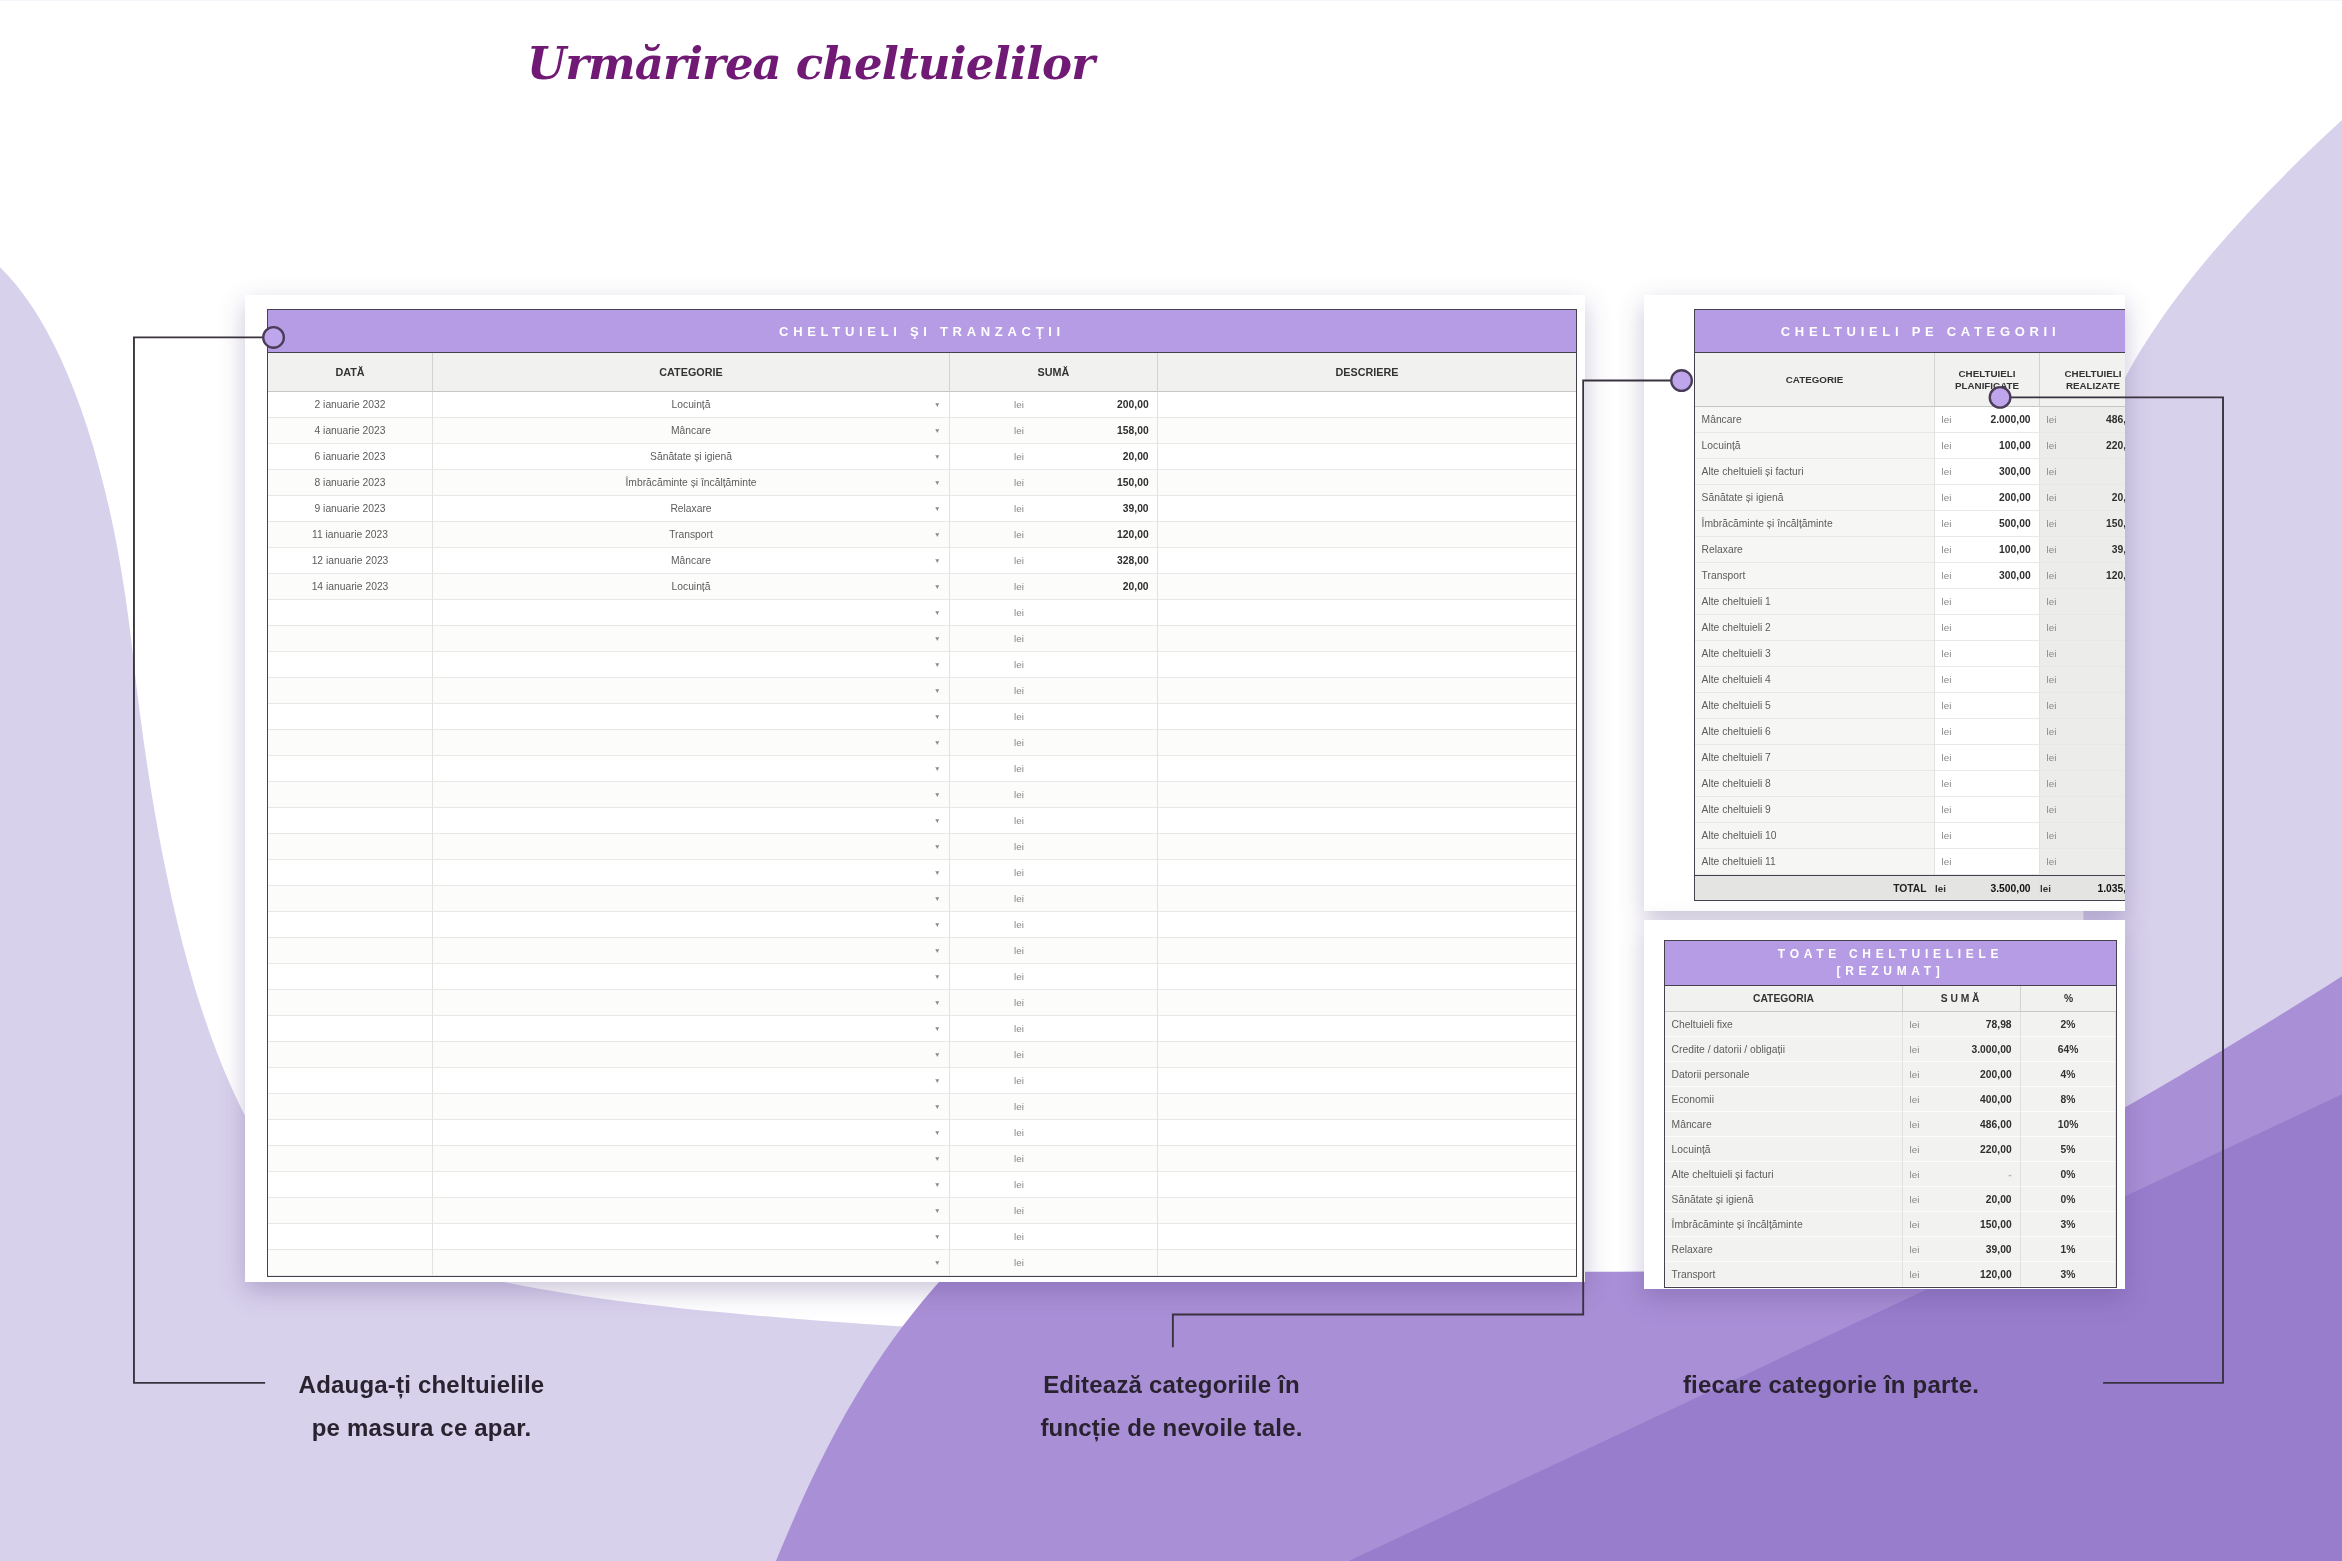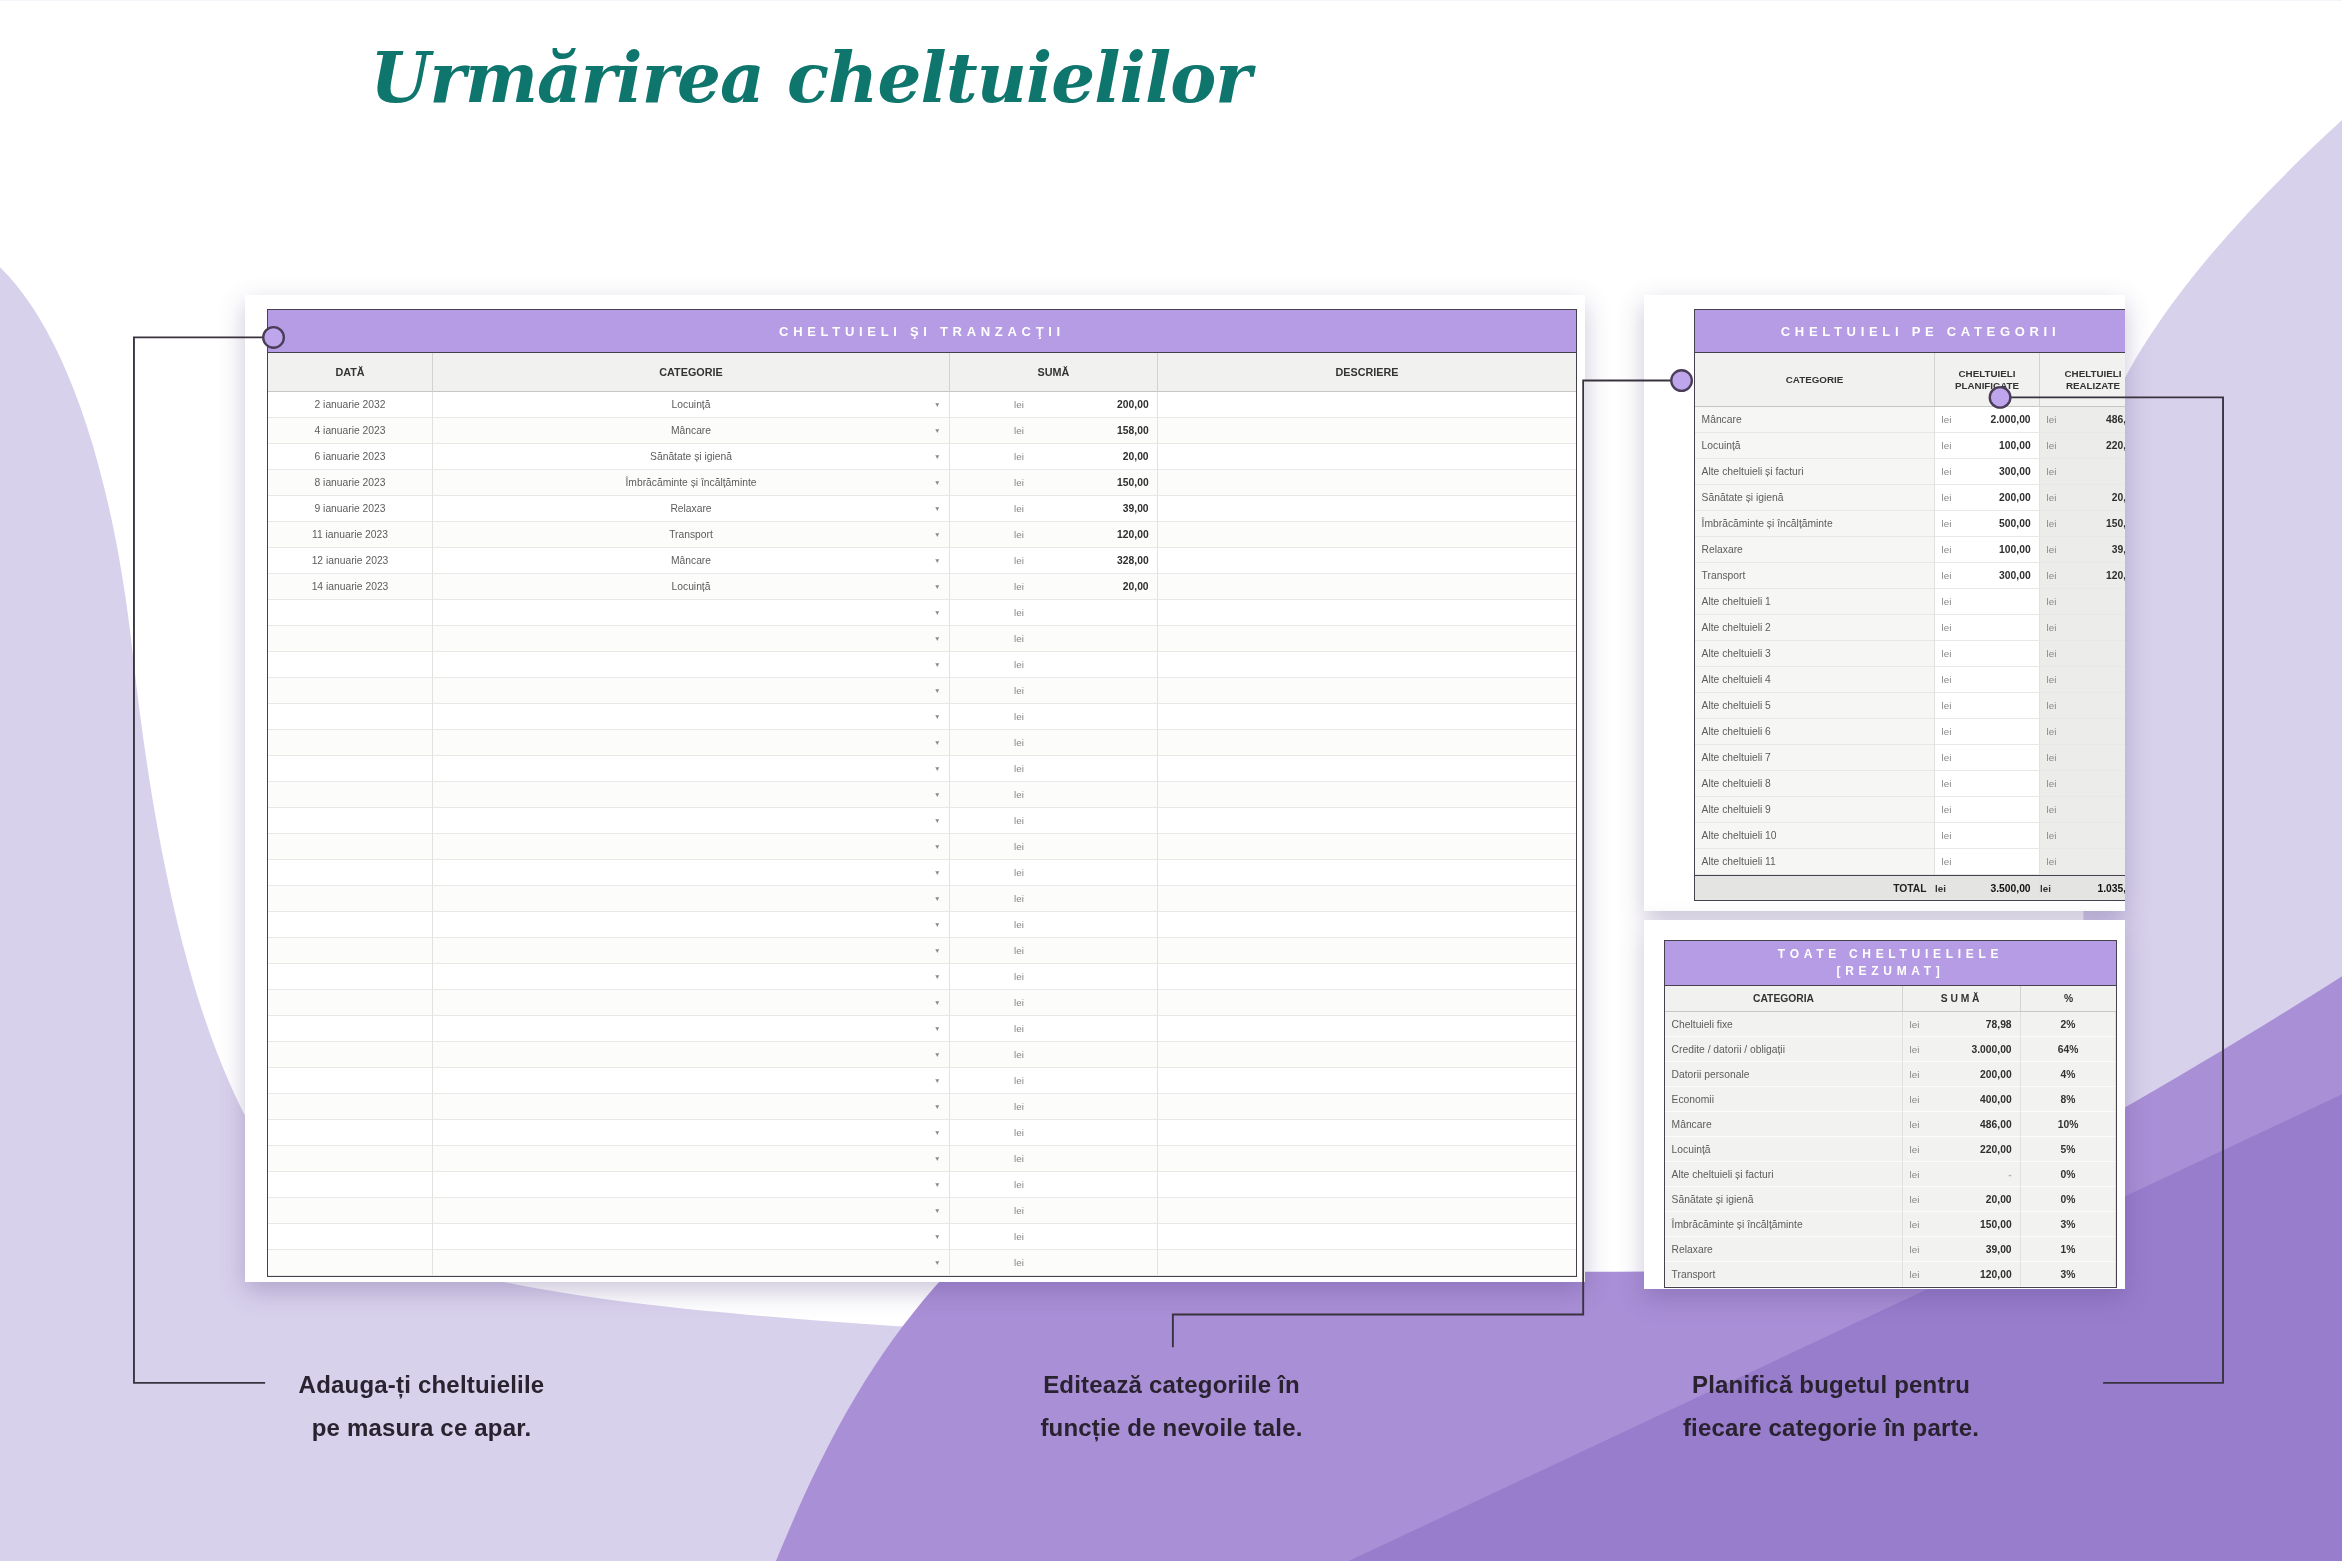--- a/index.html
+++ b/index.html
@@ -4,21 +4,21 @@
 <style>
   html,body{margin:0;padding:0;background:#d8d1ec;}
   #canvas{position:relative;width:2342px;height:1562px;overflow:hidden;
           font-family:"Liberation Sans",sans-serif;}
   #bg,#overlay{position:absolute;left:0;top:0;width:2342px;height:1562px;}
   #overlay{pointer-events:none;}
 
   
   .page-title{position:absolute;left:342px;top:37px;width:937px;text-align:center;
     font-family:"DejaVu Serif","Liberation Serif",serif;font-style:italic;font-weight:700;
-    font-size:69px;color:#0f766e;letter-spacing:-0.9px;}
+    font-size:45px;color:#701a75;letter-spacing:-0.9px;}
 
   
   .sheet{position:absolute;background:#ffffff;box-shadow:0 9.4px 24px rgba(84,62,130,.30);
          overflow:hidden;}
   #sheet-main{left:245px;top:295px;width:1340px;height:987px;padding:14px 22px;box-sizing:border-box;}
   #sheet-cat {left:1644px;top:295px;width:481px;height:616px;padding:14px;box-sizing:border-box;}
   #sheet-sum {left:1644px;top:920px;width:481px;height:369px;padding:20px;box-sizing:border-box;}
 
   .tblock{border:1.9px solid #46414d;box-sizing:border-box;}
   .bar{background:#b59ce5;color:#fff;font-weight:700;letter-spacing:4.7px;font-size:13px;
@@ -826,18 +826,17 @@
 
   <div id="ann-1" class="annotation">
     <div>Adauga-ți cheltuielile</div>
     <div>pe masura ce apar.</div>
   </div>
   <div id="ann-2" class="annotation">
     <div>Editează categoriile în</div>
     <div>funcție de nevoile tale.</div>
   </div>
   <div id="ann-3" class="annotation">
-    <div>Planifică bugetul pentru</div>
     <div>fiecare categorie în parte.</div>
   </div>
 
 </div>
 
 
 </body></html>

